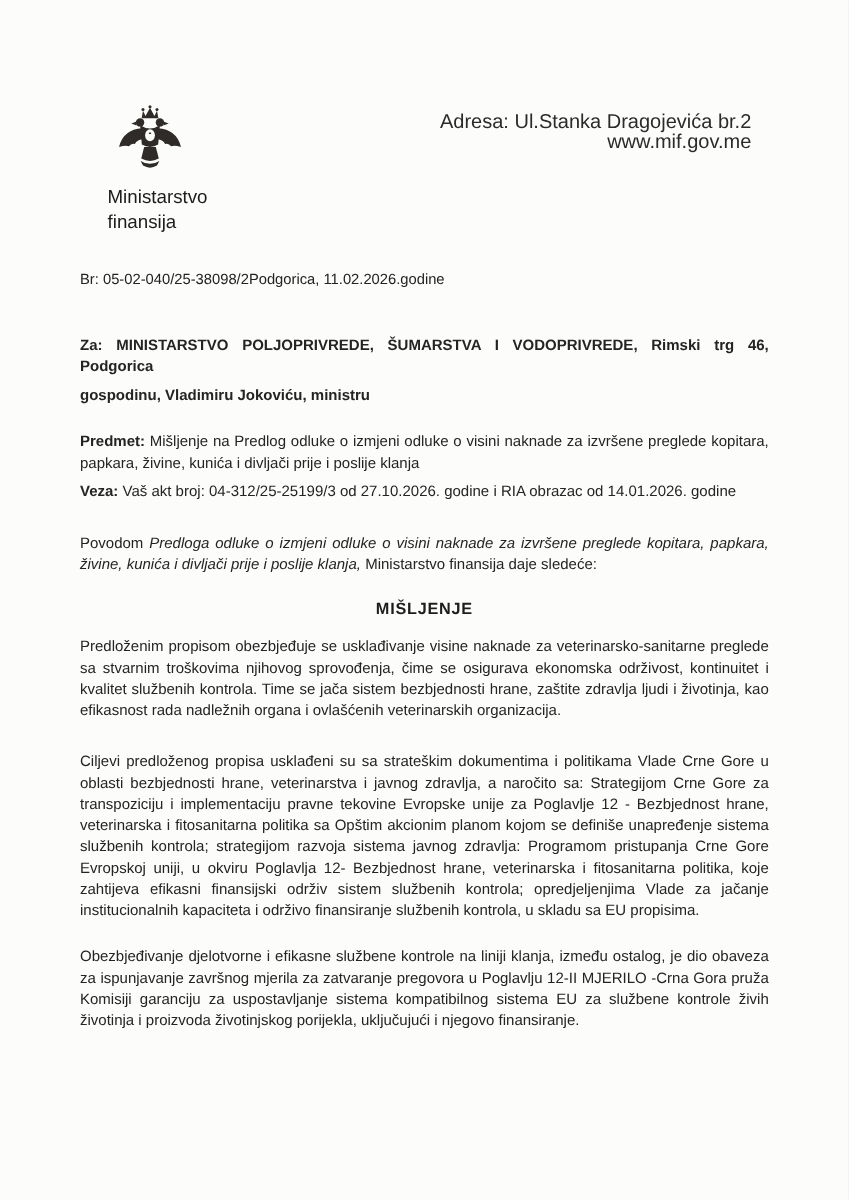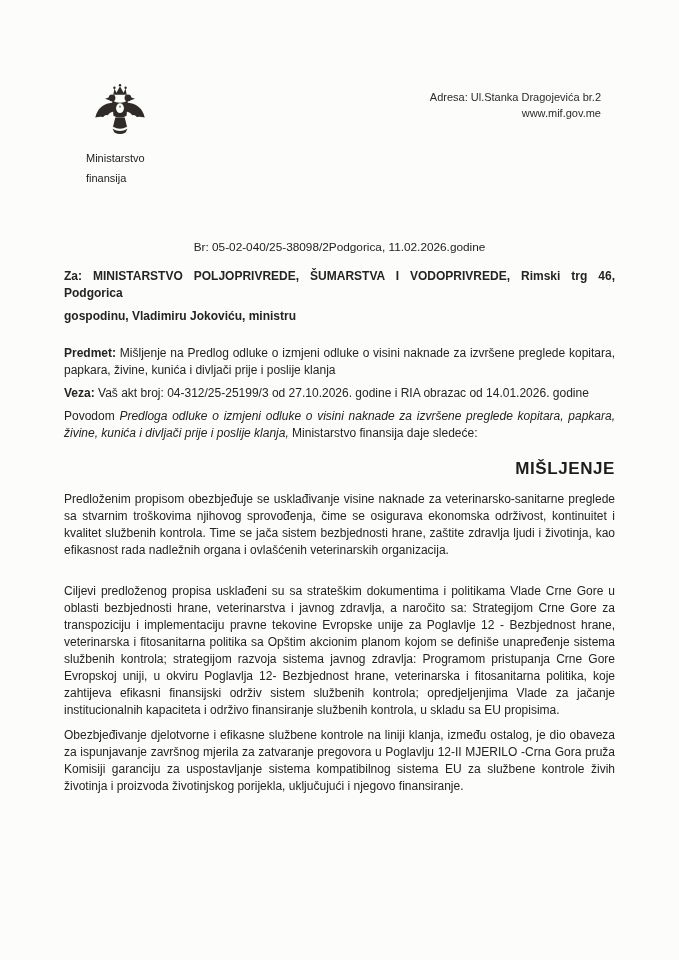--- a/index.html
+++ b/index.html
@@ -1,34 +1,34 @@
 <!DOCTYPE html>
 <html><head>
 <meta charset="utf-8">
 <style>
   html,body{margin:0;padding:0}
   body{background:#e9e9e7;font-family:"Liberation Sans",sans-serif}
   .page{position:relative;width:679px;height:960px;margin:0 auto;background:#fcfcfa;color:#222;overflow:hidden;box-shadow:0 0 4px rgba(0,0,0,.15)}
   .coa{position:absolute;left:92px;top:80px}
-  .ministry{position:absolute;left:86px;top:148px;font-size:11px;line-height:20px;color:#1c1c1c}
-  .address{position:absolute;right:78px;top:90px;text-align:right;font-size:11px;line-height:15.5px;color:#2b2b2b}
-  .refrow{position:absolute;left:64px;right:64px;top:240px;display:flex;justify-content:center;font-size:11.8px;color:#222}
+  .ministry{position:absolute;left:86px;top:148px;font-size:15px;line-height:20px;color:#1c1c1c}
+  .address{position:absolute;right:78px;top:90px;text-align:right;font-size:16px;line-height:15.5px;color:#2b2b2b}
+  .refrow{position:absolute;left:64px;right:64px;top:216px;display:flex;justify-content:flex-start;font-size:11.8px;color:#222}
   .content{position:absolute;left:64px;right:64px;top:268px;font-size:12px;line-height:17px;color:#242424}
   p,.title{margin:0}
   .just{text-align:justify}
   .bold{font-weight:bold}
   .person{margin-top:6px}
   .subject{margin-top:20px}
   .refline{margin-top:6px;font-size:12px}
   .salutation{margin-top:26px}
-  .intro{margin-top:6px}
-  .title{margin-top:18px;font-size:17px;font-weight:bold;text-align:right;letter-spacing:.6px;color:#1d1d1d}
+  .intro{margin-top:24px}
+  .title{margin-top:18px;font-size:13px;font-weight:bold;text-align:center;letter-spacing:.6px;color:#1d1d1d}
   .p1{margin-top:14px}
   .p2{margin-top:24px}
-  .p3{margin-top:8px}
+  .p3{margin-top:20px}
   .p4{margin-top:26px}
 </style>
 </head>
 <body>
 
 <div class="page">
 
   <div class="coa">
     <svg width="56" height="62" viewBox="0 0 60 66" aria-hidden="true">
       <g fill="#2e2b28">

